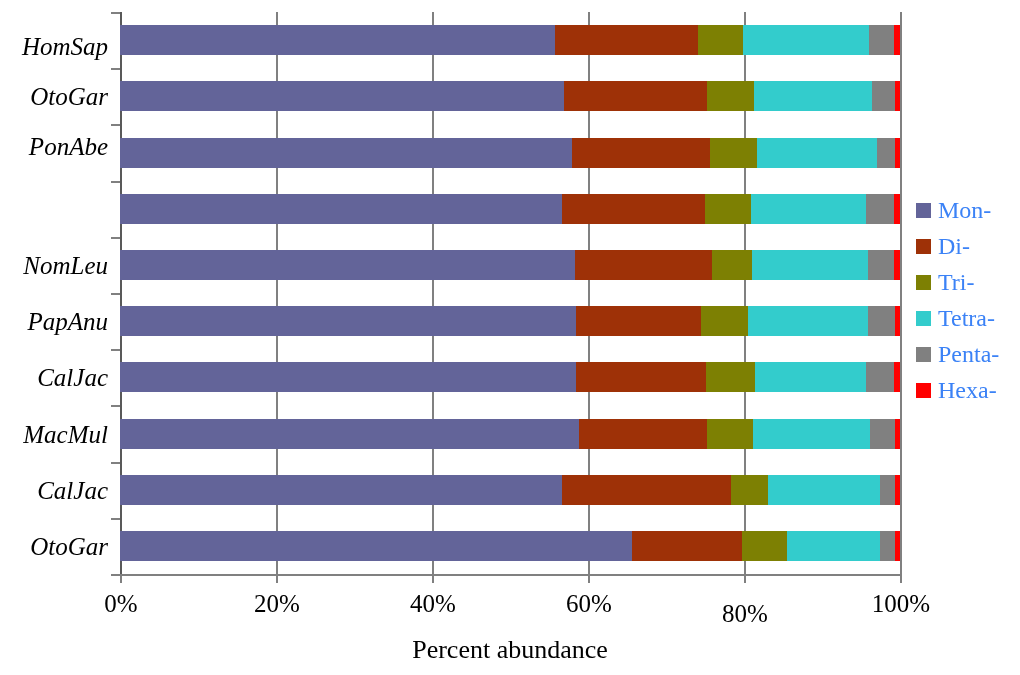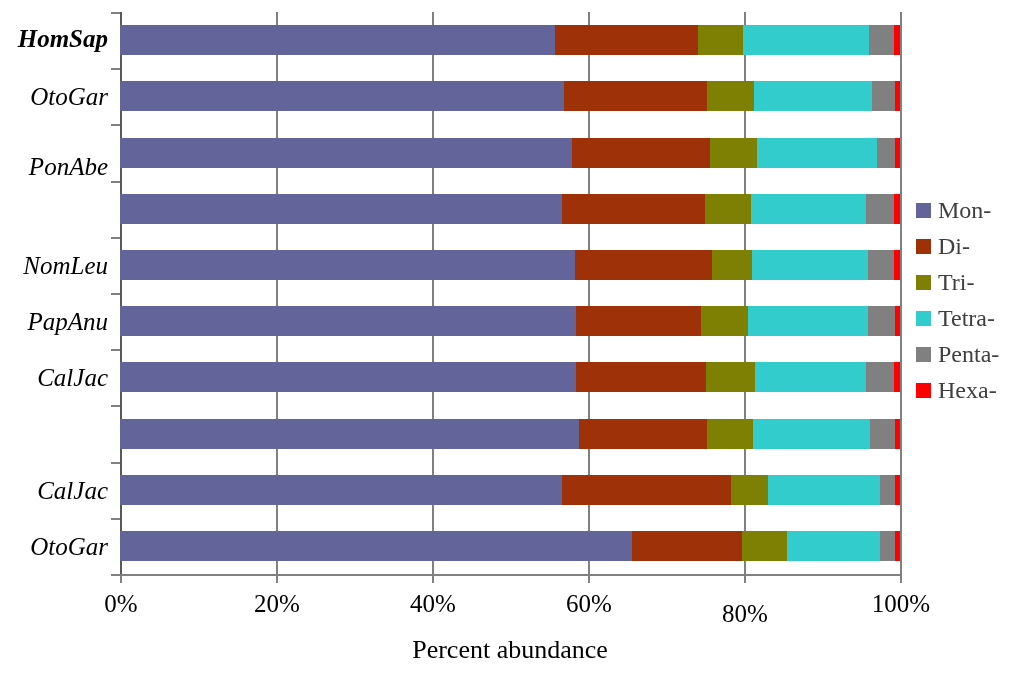--- a/index.html
+++ b/index.html
@@ -136,37 +136,38 @@
     height: 36px;
   }
   .legend-swatch {
     width: 15px;
     height: 15px;
     flex: 0 0 15px;
     margin-right: 7px;
   }
   .legend-text {
     font-size: 24px;
-    color: #404040;
+    color: #3b82f6;
     white-space: nowrap;
     line-height: 1;
   }
 </style>
 </head>
 <body>
 
 <div id="chart-root">
 
   <div id="y-labels">
-      <div class="y-label" style="top: 11px; font-weight: bold;">HomSap</div>
+      <div class="y-label" style="top: 19px;">HomSap</div>
       <div class="y-label" style="top: 69.3px;">OtoGar</div>
-      <div class="y-label" style="top: 139px;">PonAbe</div>
+      <div class="y-label" style="top: 119px;">PonAbe</div>
       <div class="y-label" style="top: 237.9px;">NomLeu</div>
       <div class="y-label" style="top: 294.1px; padding-left: 40px;">PapAnu</div>
       <div class="y-label" style="top: 350.3px;">CalJac</div>
+      <div class="y-label" style="top: 406.5px;">MacMul</div>
       <div class="y-label" style="top: 462.7px;">CalJac</div>
       <div class="y-label" style="top: 518.9px;">OtoGar</div>
     </div>
 
   <div id="plot-area">
     <div id="plot-frame">
         <div class="gridline axis-left" style="left: 0px;"></div>
         <div class="gridline" style="left: 156px;"></div>
         <div class="gridline" style="left: 312px;"></div>
         <div class="gridline" style="left: 468px;"></div>

